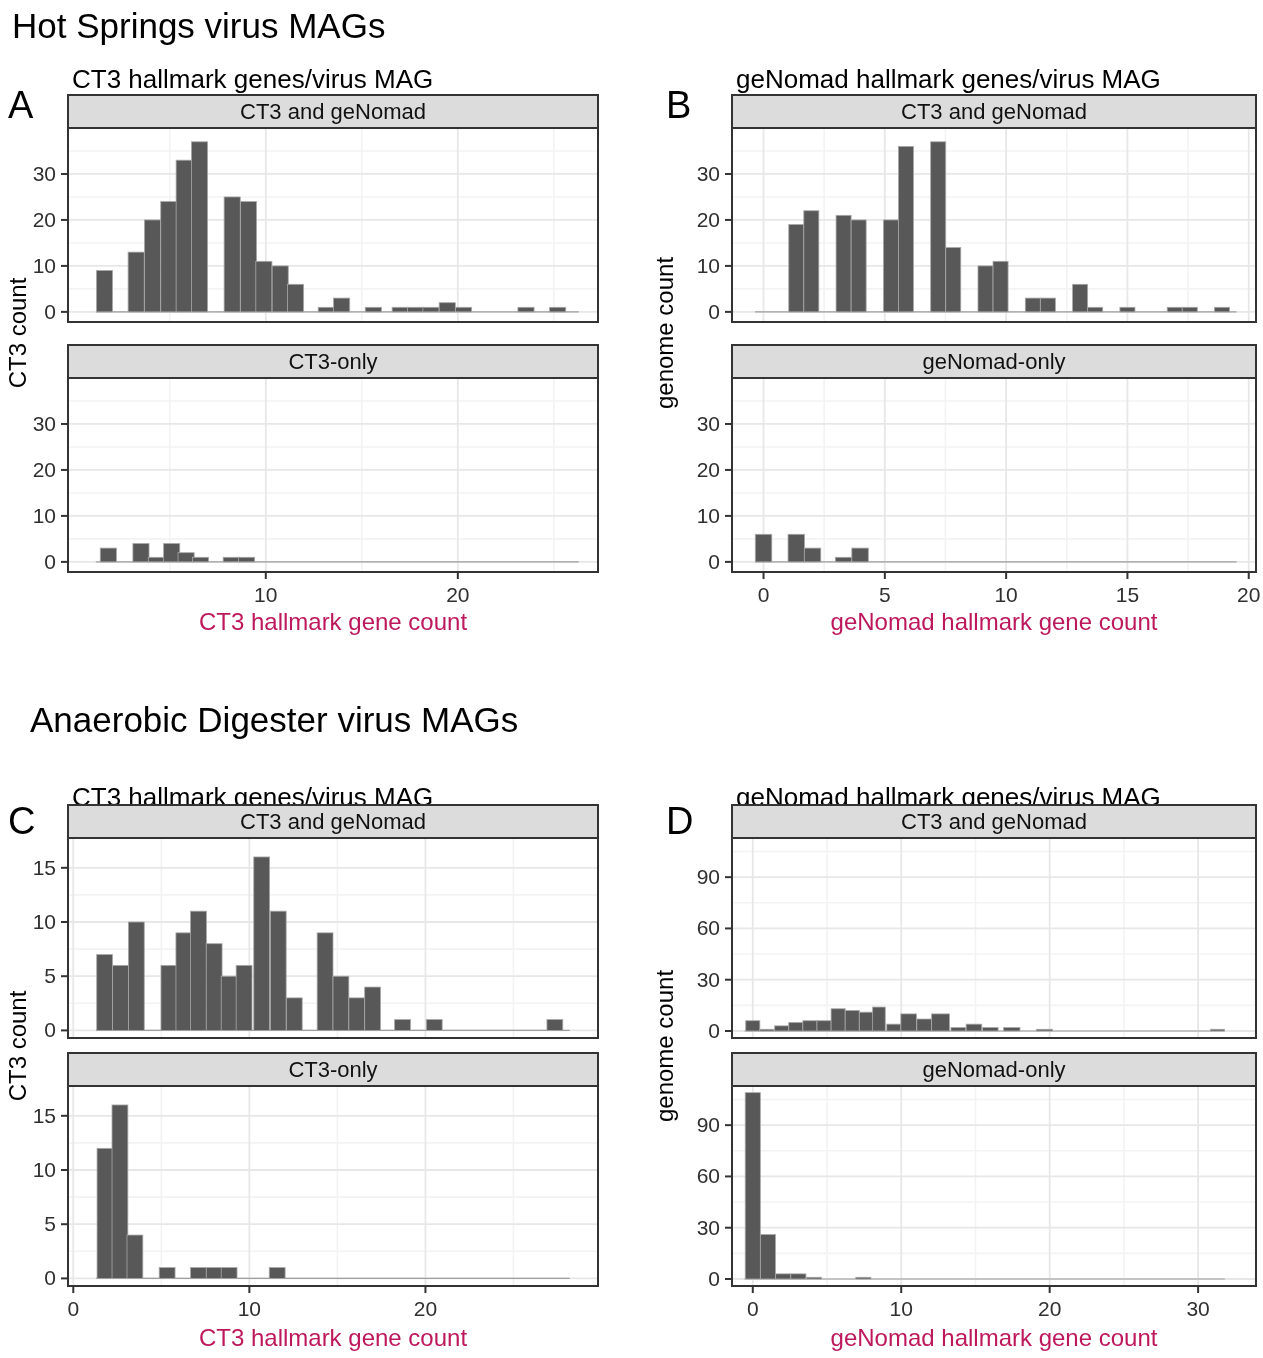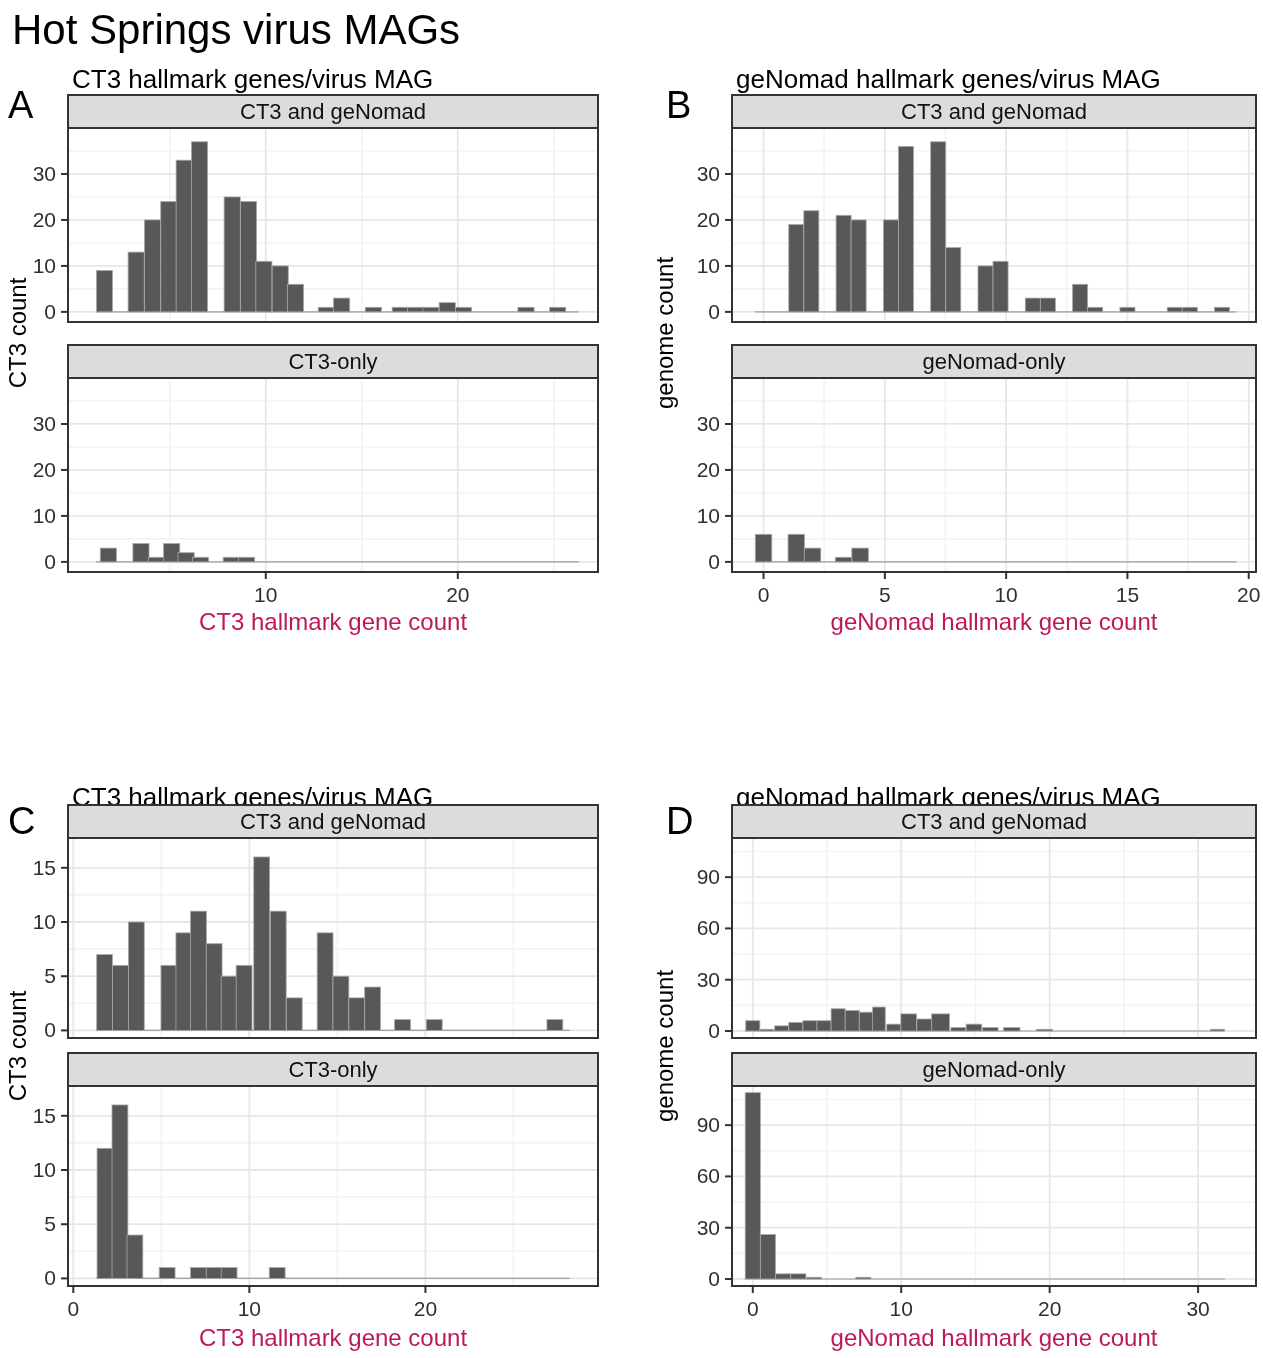--- a/index.html
+++ b/index.html
@@ -1,33 +1,34 @@
 <!DOCTYPE html>
 <html><head>
 <meta charset="utf-8">
 <style>
   html,body{margin:0;padding:0;background:#ffffff;}
   #figure{position:relative;width:1263px;height:1358px;background:#ffffff;overflow:hidden;
           font-family:"Liberation Sans", sans-serif;color:#000;}
-  .section-header{position:absolute;font-size:42px;color:#000;white-space:nowrap;}
+  .section-header{position:absolute;font-size:35px;color:#000;white-space:nowrap;}
   .panel{position:absolute;}
   .panel-letter{position:absolute;font-size:38px;color:#000;}
   .panel-title{position:absolute;font-size:26px;color:#000;text-align:left;white-space:nowrap;}
   .y-axis-label{position:absolute;width:220px;height:30px;display:flex;align-items:center;justify-content:center;
                 font-size:24px;color:#000;transform:rotate(-90deg);white-space:nowrap;}
   .x-axis-label{position:absolute;font-size:24px;color:#be185d;text-align:center;white-space:nowrap;}
   svg.plot{position:absolute;left:0;top:0;}
   text.ticklab{font-family:"Liberation Sans", sans-serif;font-size:21px;fill:#303030;}
   text.striplab{font-family:"Liberation Sans", sans-serif;font-size:22px;fill:#111;}
 </style>
 </head>
 <body>
 
 <div id="figure">
   <div class="section-header" id="hdr0" style="left:12px;top:6px;">Hot Springs virus MAGs</div>
+  <div class="section-header" id="hdr1" style="left:30px;top:700px;font-size:35px;">Anaerobic Digester virus MAGs</div>
 
   <div class="panel" id="panel0" style="left: 0px; top: 40px; width: 631px; height: 606px;">
     <div class="panel-letter" style="left: 8px; top: 44px;">A</div>
     <div class="panel-title" style="left: 72px; top: 24px;">CT3 hallmark genes/virus MAG</div>
     <div class="y-axis-label" style="left: -92px; top: 278px;">CT3 count</div>
     <div class="x-axis-label" style="left: 68px; top: 568px; width: 530px;">CT3 hallmark gene count</div>
     <svg class="plot" width="631" height="564">
         <rect x="68" y="55" width="530" height="33" fill="#dcdcdc" stroke="#333333" stroke-width="2"></rect>
         <text x="333" y="79" text-anchor="middle" class="striplab">CT3 and geNomad</text>
         <rect x="68" y="88" width="530" height="194" fill="#ffffff"></rect>

